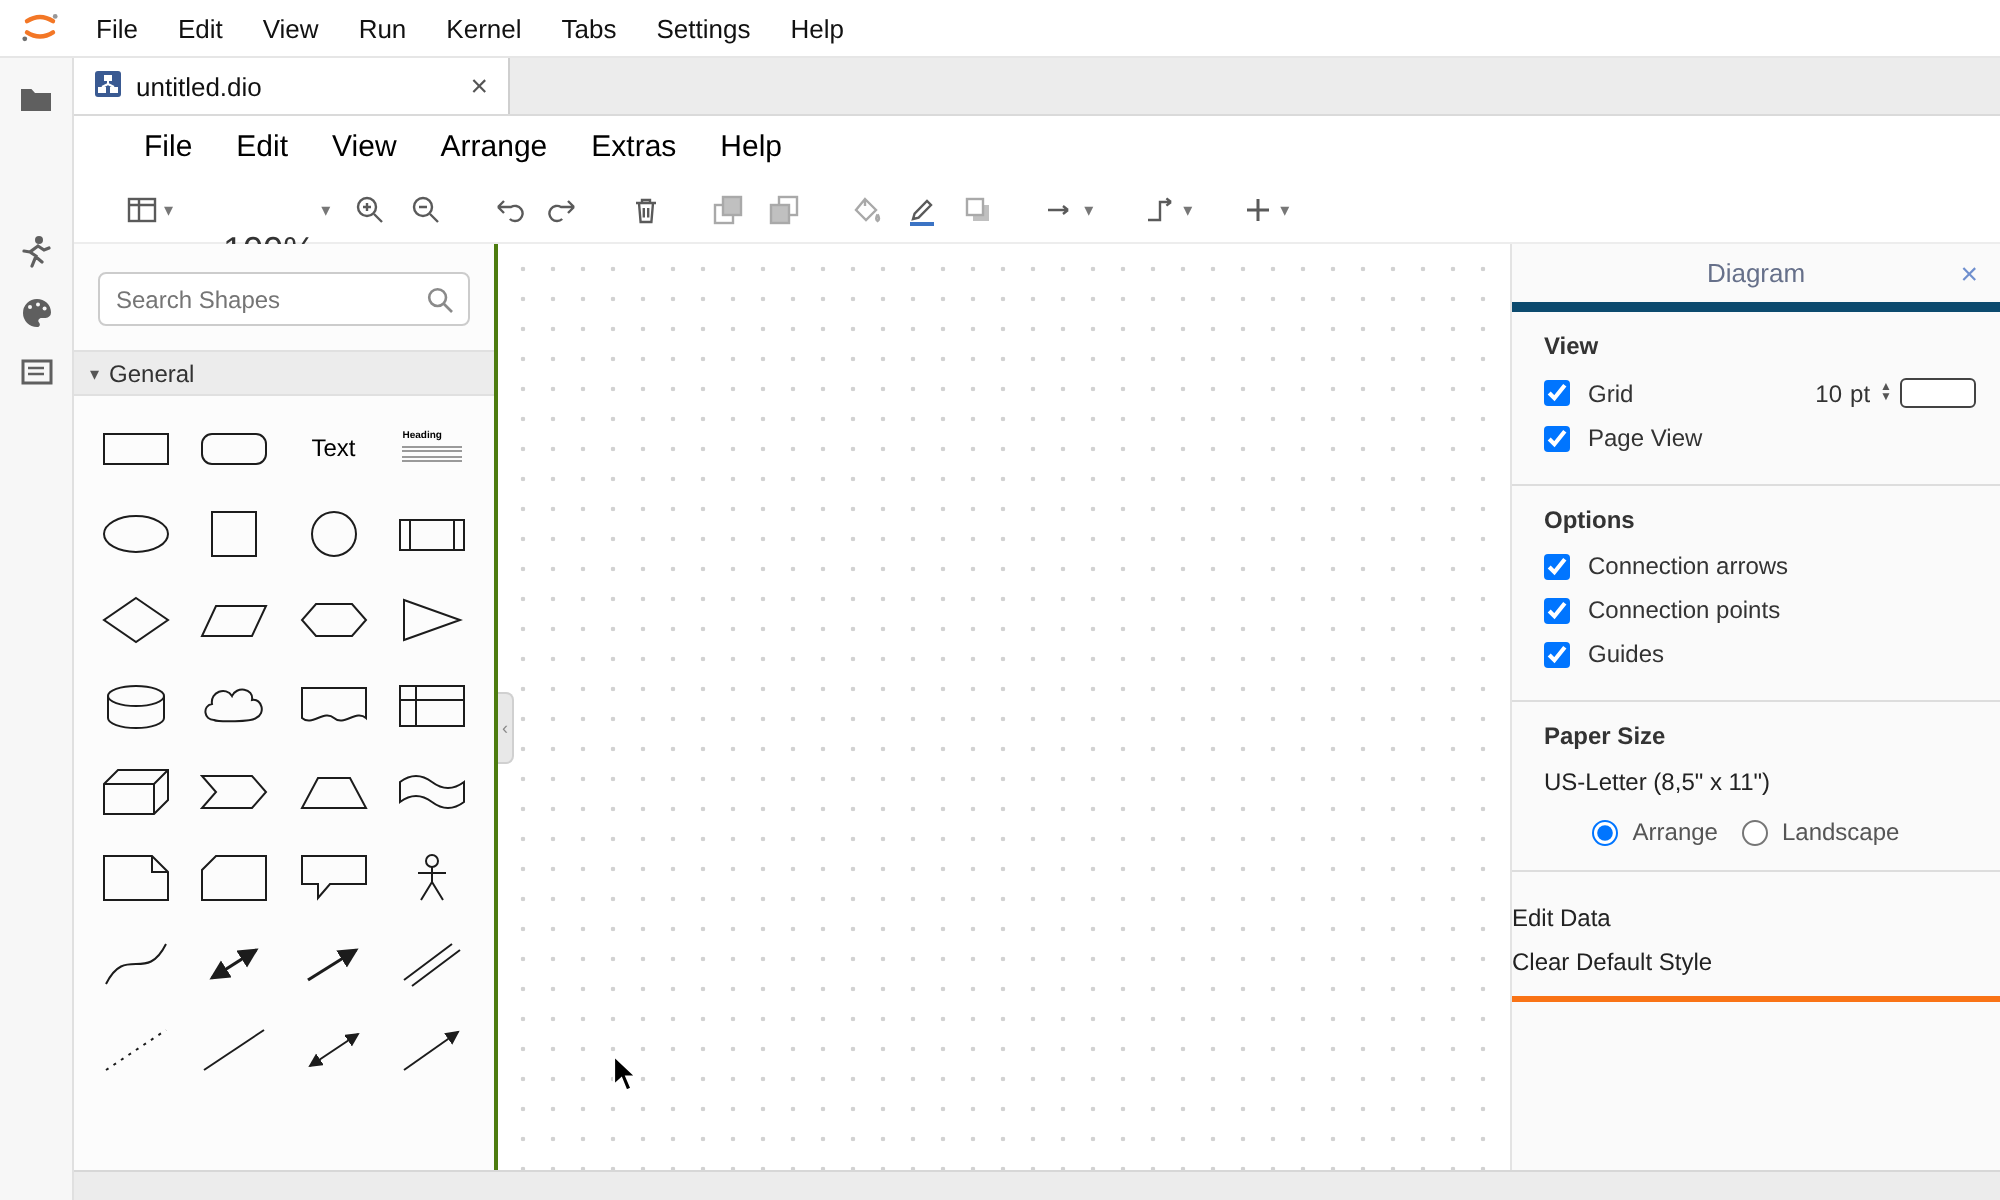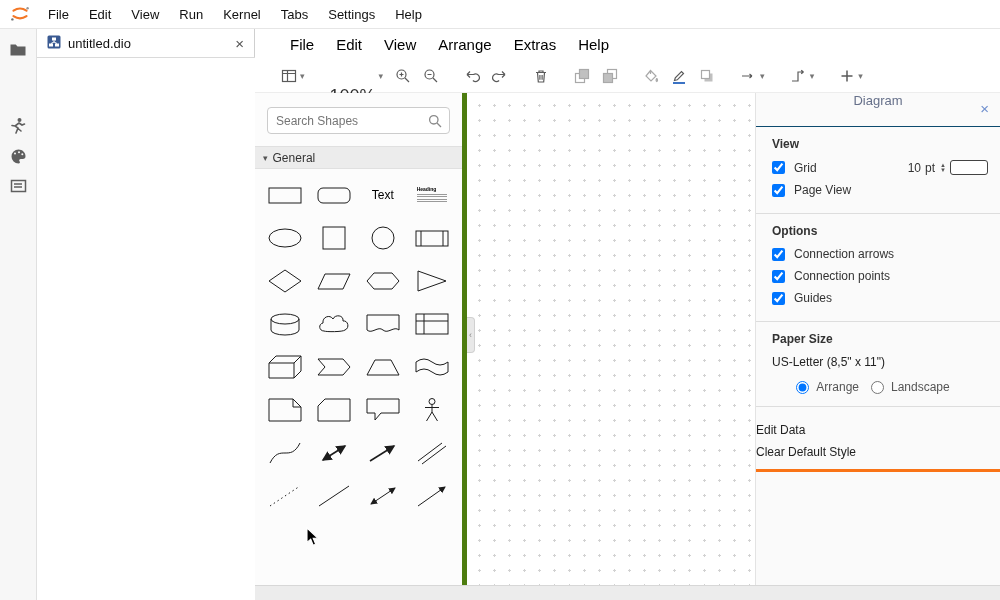--- a/index.html
+++ b/index.html
@@ -19,21 +19,21 @@
 
   .jl-body { flex:1; display:flex; min-height:0; }
 
   
   .jl-activity { width:37px; flex:0 0 37px; background:#f7f7f7; border-right:1px solid #e0e0e0;
     display:flex; flex-direction:column; align-items:center; padding-top:13px; }
   .act { margin-bottom:13px; display:flex; }
   .act.group2 { margin-top:46px; }
   .act svg { display:block; }
 
-  .jl-main { flex:1; display:flex; flex-direction:row; min-width:0; }
+  .jl-main { flex:1; display:flex; flex-direction:column; min-width:0; }
 
   
   .jl-tabbar { height:29px; flex:0 0 29px; background:#ececec; border-bottom:1px solid #dadada;
     display:flex; align-items:stretch; }
   .jl-tab { width:218px; background:#fff; display:flex; align-items:center; gap:7px;
     padding:0 10px; font-size:13px; color:#111; border-right:1px solid #cfcfcf; }
   .tab-close { margin-left:auto; color:#555; font-size:15px; line-height:1; cursor:pointer; }
 
   
   .dio { flex:1; display:flex; flex-direction:column; min-height:0; background:#fff; }
@@ -47,21 +47,21 @@
   .tb svg { display:block; stroke:#5a5a5a; fill:none; stroke-width:1.2; }
   .tb.dim svg { stroke:#a9a9a9; }
   .tb.dim .fillpart { fill:#c0c0c0 !important; }
   .caret { font-size:9px; color:#777; margin-left:3px; }
   .zoom-text { font-size:18px; color:#333;margin-top:40px; }
   .tb-gap { width:13px; }
 
   .dio-work { flex:1; display:flex; min-height:0; }
 
   
-  .shapes { width:212px; flex:0 0 212px; background:#fcfcfc; border-right:5px solid #4d7c0f;
+  .shapes { width:212px; flex:0 0 212px; background:#fcfcfc; border-right:2px solid #4d7c0f;
     display:flex; flex-direction:column; }
   .search-wrap { padding:14px 12px 12px; position:relative; }
   .search-input { width:100%; height:27px; border:1px solid #ccc; border-radius:4px;
     padding:0 26px 0 8px; font-size:12px; color:#333; background:#fff; outline:none; }
   .search-icon { position:absolute; right:20px; top:21px; }
   .section-hdr { height:23px; background:#ececec; border-top:1px solid #e0e0e0;
     border-bottom:1px solid #e0e0e0; display:flex; align-items:center; gap:5px;
     padding-left:8px; font-size:12px; color:#333; cursor:pointer; }
   .sec-caret { font-size:9px; color:#555; }
   .shape-grid { display:grid; grid-template-columns:repeat(4,1fr); padding:12px 6px;
@@ -78,22 +78,22 @@
     background-image:radial-gradient(circle, #d2d2d2 1px, transparent 1.3px);
     background-size:15px 15px; background-position:5px 5px; }
   .collapse-handle { position:absolute; left:0; top:224px; width:8px; height:36px;
     background:#e8e8e8; border:1px solid #d0d0d0; border-left:none;
     border-radius:0 4px 4px 0; display:flex; align-items:center; justify-content:center;
     font-size:9px; color:#888; cursor:pointer; }
 
   
   .format { width:245px; flex:0 0 245px; background:#fafafa; border-left:1px solid #e3e3e3;
     display:flex; flex-direction:column; font-size:12px; color:#333; }
-  .fmt-hdr { height:34px; flex:0 0 34px; display:flex; align-items:flex-start; justify-content:center;
-    position:relative; border-bottom:1px solid #0c4a6e; color:#66708a; font-size:13px; }
+  .fmt-hdr { height:34px; flex:0 0 34px; display:flex; align-items:center; justify-content:center;
+    position:relative; border-bottom:5px solid #0c4a6e; color:#66708a; font-size:13px; }
   .fmt-close { position:absolute; right:11px; top:8px; color:#6f8fce; font-size:15px;
     line-height:1; cursor:pointer; }
   .sec { border-bottom:1px solid #ddd; padding:10px 0 12px; }
   .sec h4 { margin:0 0 5px; padding:0 16px; font-size:12px; color:#333; font-weight:bold; }
   .row { display:flex; align-items:center; padding:4px 12px 4px 16px; gap:4px; min-height:22px; }
   .row label { cursor:default; }
   input[type=checkbox], input[type=radio] { margin:0 5px 0 0; width:13px; height:13px; }
   .right-group { margin-left:auto; display:flex; align-items:center; gap:4px; }
   .swatch { width:38px; height:15px; background:#fff; border:1px solid #434343;
     border-radius:3px; cursor:pointer; }

